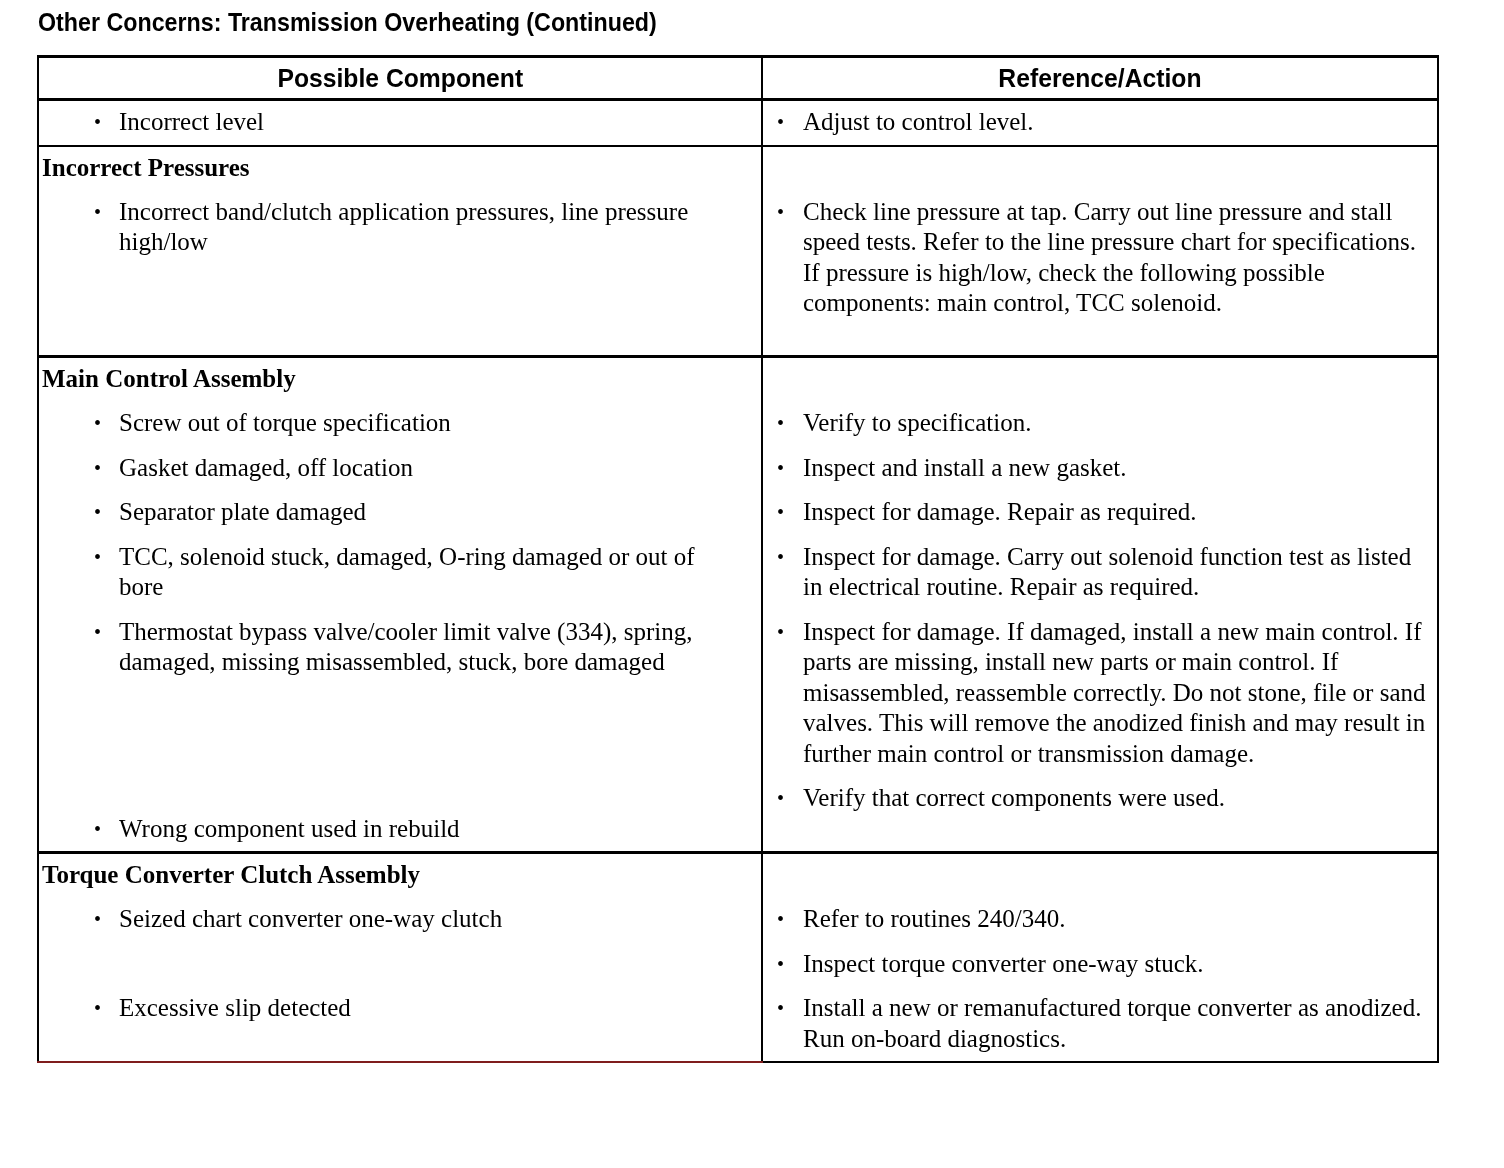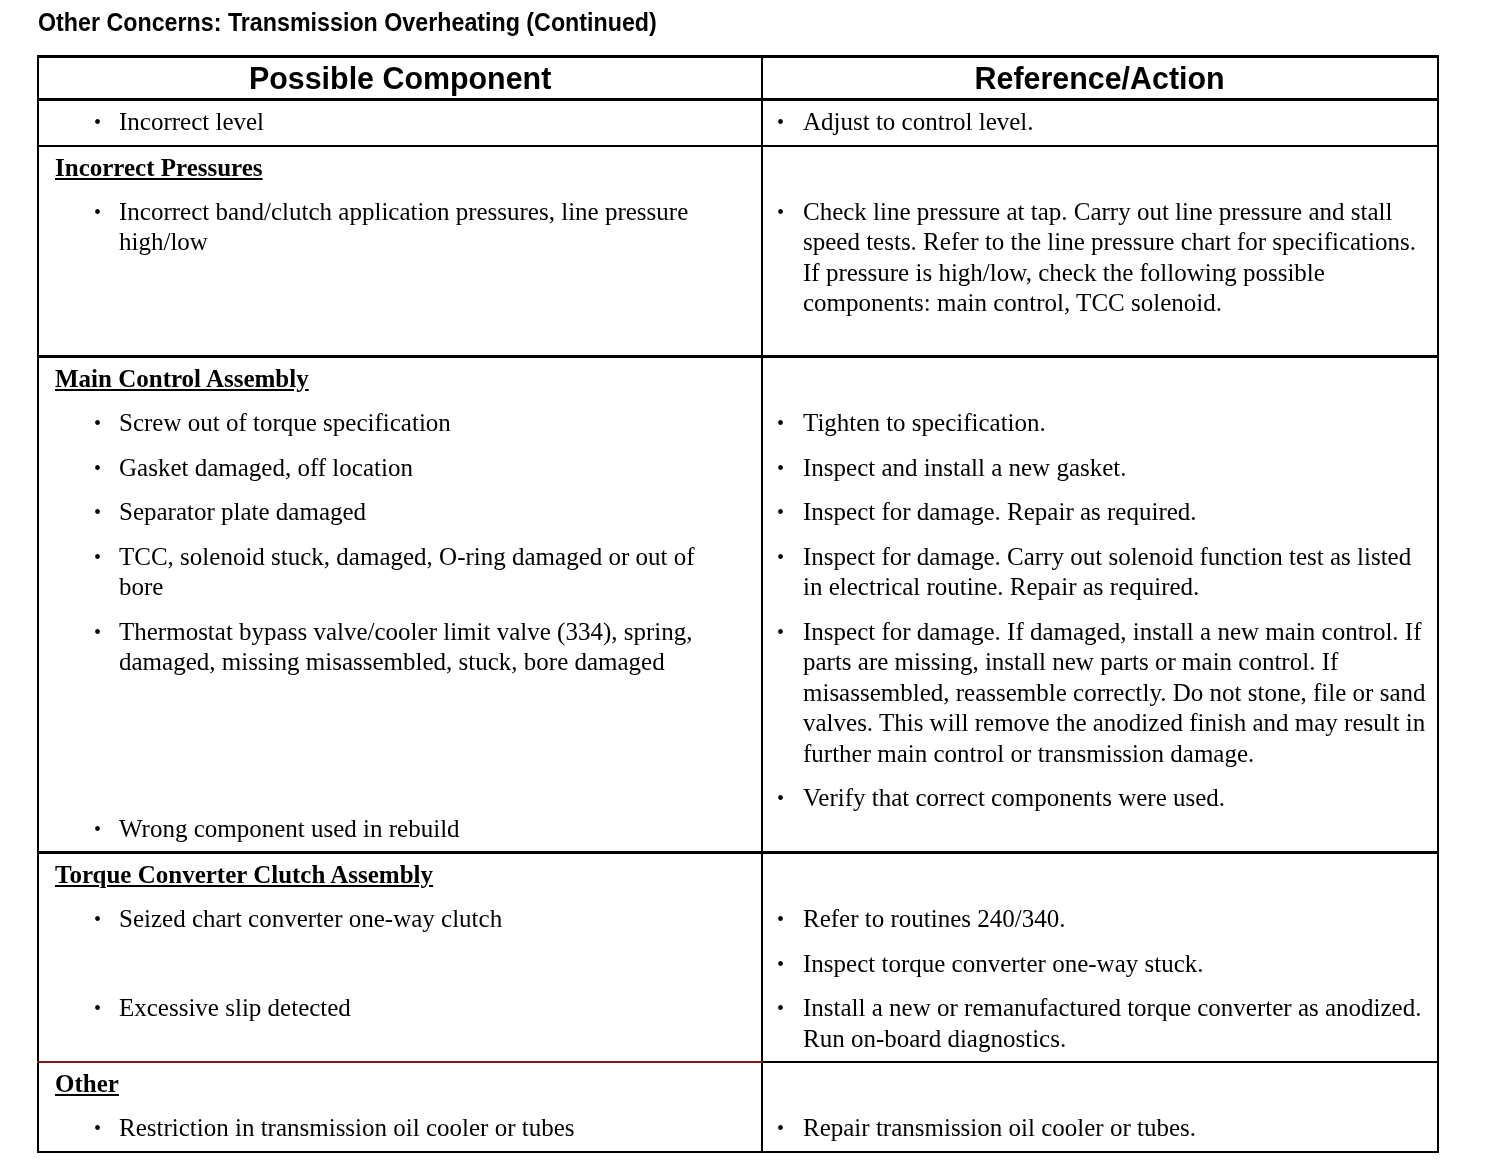--- a/index.html
+++ b/index.html
@@ -35,21 +35,21 @@
       table-layout: fixed;
       font-family: "Liberation Serif", serif;
       font-size: 25px;
       line-height: 30.5px;
     }
     table.concerns col.c1 { width: 724px; }
     table.concerns col.c2 { width: 676px; }
     table.concerns th {
       font-family: "Liberation Sans", sans-serif;
       font-weight: bold;
-      font-size: 32px;
+      font-size: 26px;
       height: 40px;
       padding: 0;
       border: 2px solid #000;
       border-top-width: 3px;
       border-bottom-width: 3px;
       text-align: center;
       vertical-align: middle;
     }
     table.concerns th span {
       display: inline-block;
@@ -68,25 +68,24 @@
       border-bottom: 2px solid #000;
     }
     tr.last-row td {
       border-bottom: 2px solid #000;
     }
     .cell-inner {
       padding: 6px 0 7px 0;
     }
     .heading {
       font-weight: bold;
-      padding-left: 16px;
+      padding-left: 3px;
       height: 30.5px;
       margin-bottom: 13.5px;
       white-space: nowrap;
-      text-decoration: underline;
     }
     .heading-spacer {
       height: 30.5px;
       margin-bottom: 13.5px;
     }
     .bullet-item {
       position: relative;
       margin-bottom: 14px;
     }
     .bullet-item:last-child {
@@ -194,21 +193,21 @@
             <span class="bullet">•</span>
             <span>Wrong component used in rebuild</span>
           </div>
         </div>
       </td>
       <td class="right">
         <div class="cell-inner">
           <div class="heading-spacer"></div>
           <div class="bullet-item">
             <span class="bullet">•</span>
-            <span>Tighten to specification.</span>
+            <span>Verify to specification.</span>
           </div>
           <div class="bullet-item">
             <span class="bullet">•</span>
             <span>Inspect and install a new gasket.</span>
           </div>
           <div class="bullet-item">
             <span class="bullet">•</span>
             <span>Inspect for damage. Repair as required.</span>
           </div>
           <div class="bullet-item">
@@ -253,34 +252,14 @@
             <span>Inspect torque converter one-way stuck.</span>
           </div>
           <div class="bullet-item">
             <span class="bullet">•</span>
             <span>Install a new or remanufactured torque converter as anodized. Run on-board diagnostics.</span>
           </div>
         </div>
       </td>
     </tr>
 
-    <tr class="last-row" style="height:88px;">
-      <td class="left">
-        <div class="cell-inner">
-          <div class="heading">Other</div>
-          <div class="bullet-item">
-            <span class="bullet">•</span>
-            <span>Restriction in transmission oil cooler or tubes</span>
-          </div>
-        </div>
-      </td>
-      <td class="right">
-        <div class="cell-inner">
-          <div class="heading-spacer"></div>
-          <div class="bullet-item">
-            <span class="bullet">•</span>
-            <span>Repair transmission oil cooler or tubes.</span>
-          </div>
-        </div>
-      </td>
-    </tr>
   </tbody>
 </table>
 
 </body></html>

